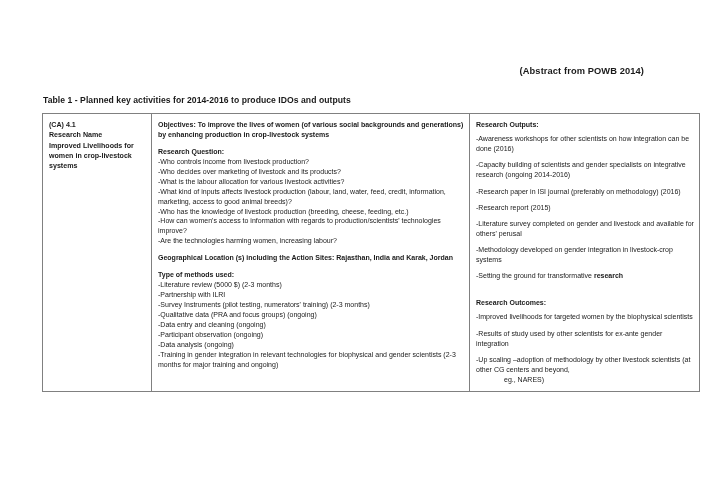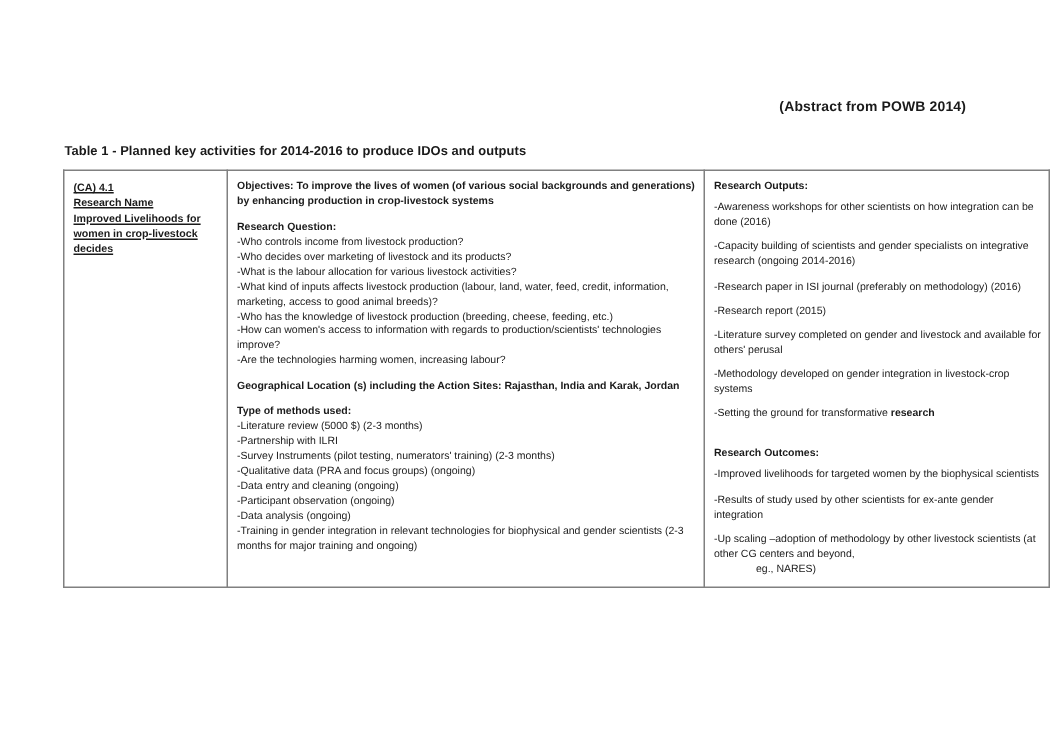--- a/index.html
+++ b/index.html
@@ -53,21 +53,21 @@
     border: 1px solid #808080;
     vertical-align: top;
     padding: 6px 5px 6px 6px;
     font-size: 7.0px;
     line-height: 1.42;
   }
   td.col-activity { width: 97px; }
   td.col-body     { width: 306px; }
   td.col-outputs  { width: 218px; }
 
-  td.col-activity { padding-top: 7px; text-decoration: underline; }
+  td.col-activity { padding-top: 7px; }
 
   .b { font-weight: bold; }
   .para { margin: 0; }
   .gap { height: 7px; }
   .gap-sm { height: 4px; }
   .gap-lg { height: 11px; }
 
   .act-line { font-weight: bold; font-size: 7.1px; line-height: 1.45; }
   .act-line.first { font-weight: bold; }
 
@@ -99,21 +99,21 @@
 
   <div class="table-caption">Table 1 - Planned key activities for 2014-2016 to produce IDOs and outputs</div>
 
   <table class="main">
     <tbody>
       <tr>
 
         <td class="col-activity">
           <div class="act-line first">(CA) 4.1</div>
           <div class="act-line">Research Name</div>
-          <div class="act-line">Improved Livelihoods for women in crop-livestock decides</div>
+          <div class="act-line">Improved Livelihoods for women in crop-livestock systems</div>
         </td>
 
         <td class="col-body">
 
           <p class="para">
             <span class="b">Objectives:</span><span class="b"> To improve the lives of women (of various social backgrounds and generations) by enhancing production in crop-livestock systems</span>
           </p>
 
           <div class="gap"></div>
 

